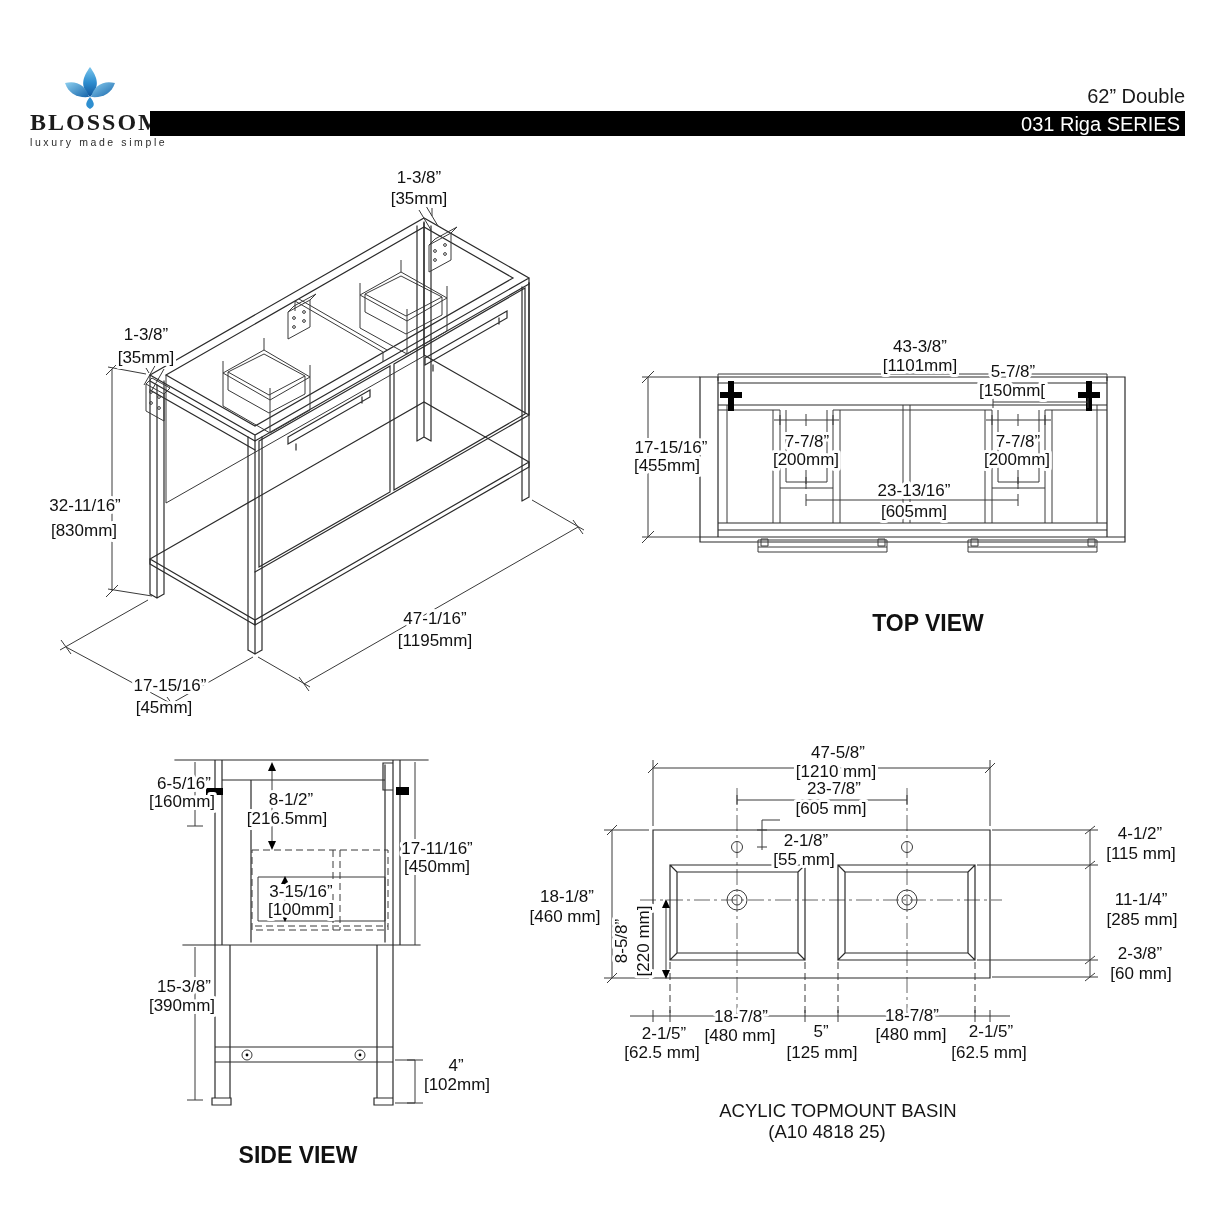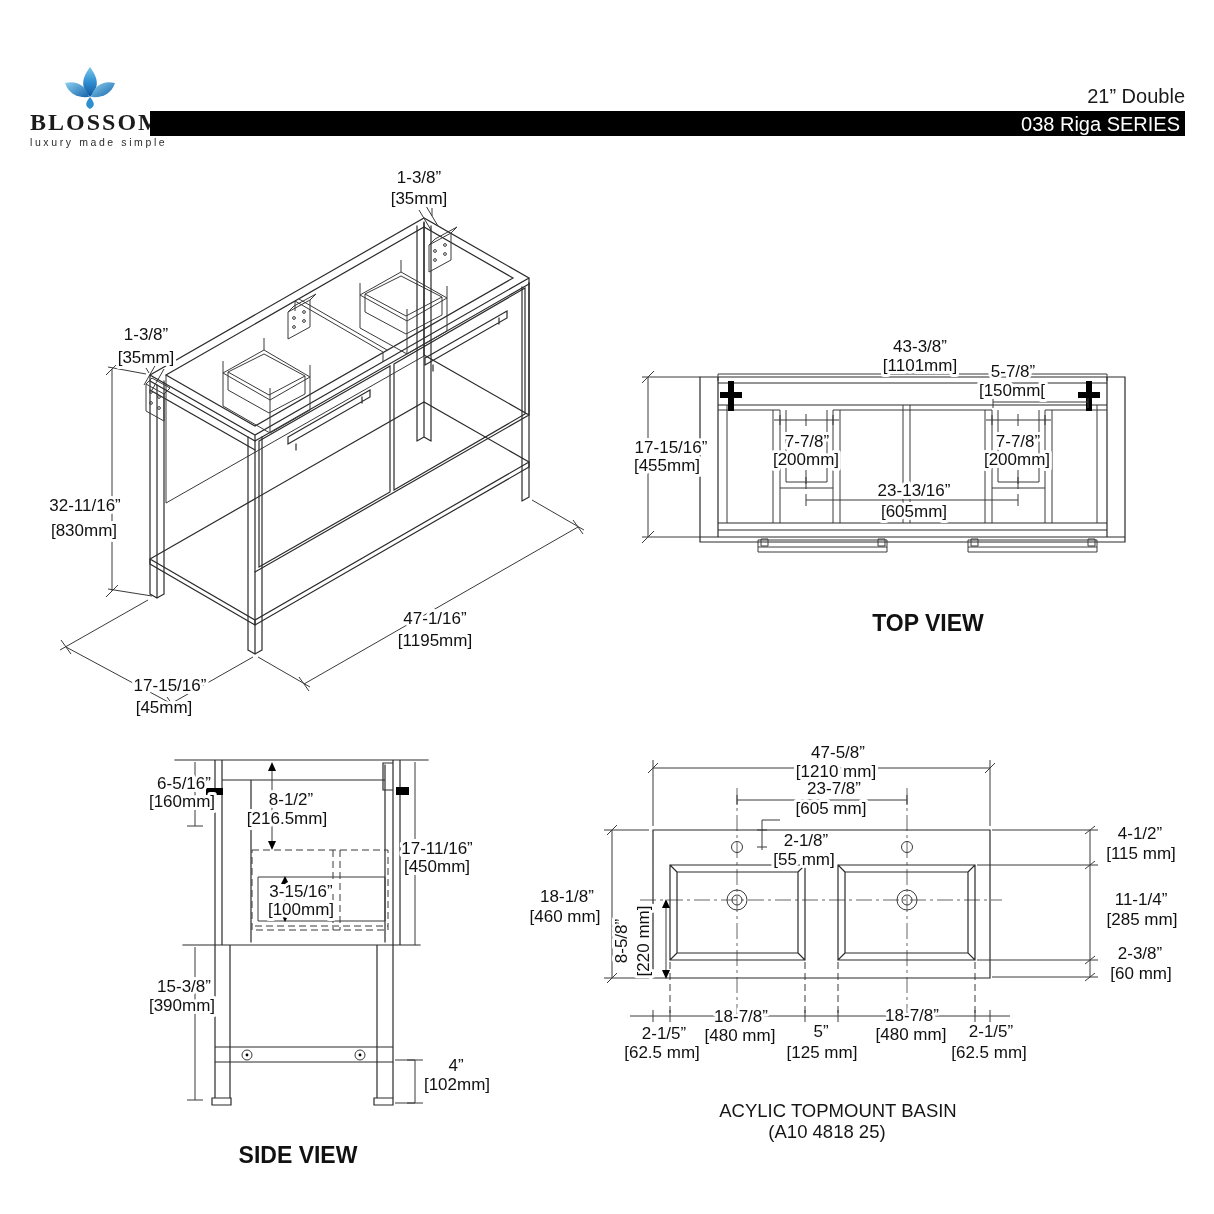--- a/index.html
+++ b/index.html
@@ -46,23 +46,23 @@
         </linearGradient>
       </defs>
       <path d="M26,1 C19,11 15,20 26,31 C37,20 33,11 26,1 Z" fill="url(#pg)"></path>
       <path d="M25,31 C13,32 5,28 1,17 C12,14 22,19 25,31 Z" fill="url(#pg2)"></path>
       <path d="M27,31 C39,32 47,28 51,17 C40,14 30,19 27,31 Z" fill="url(#pg2)"></path>
       <path d="M26,31 C22,36 20,40 26,43 C32,40 30,36 26,31 Z" fill="#2f8fd0"></path>
     </svg>
     <div class="brand"><span>BLOSSOM</span><sup>®</sup></div>
     <div class="tagline">luxury made simple</div>
   </div>
-  <div class="product">21” Double</div>
+  <div class="product">62” Double</div>
   <div class="series-bar">
-    <span>038 Riga SERIES</span>
+    <span>031 Riga SERIES</span>
   </div>
 
   <svg class="drawing" width="1214" height="1214" viewBox="0 0 1214 1214">
 
     <g>
 
       <path class="ln" d="
         M150,375 L424,218 L529,278 L255,435 Z
         M166,375 L424,227 L513,278 L255,426 Z
         M150,375 L150,381 M529,278 L529,284 M255,435 L255,441

